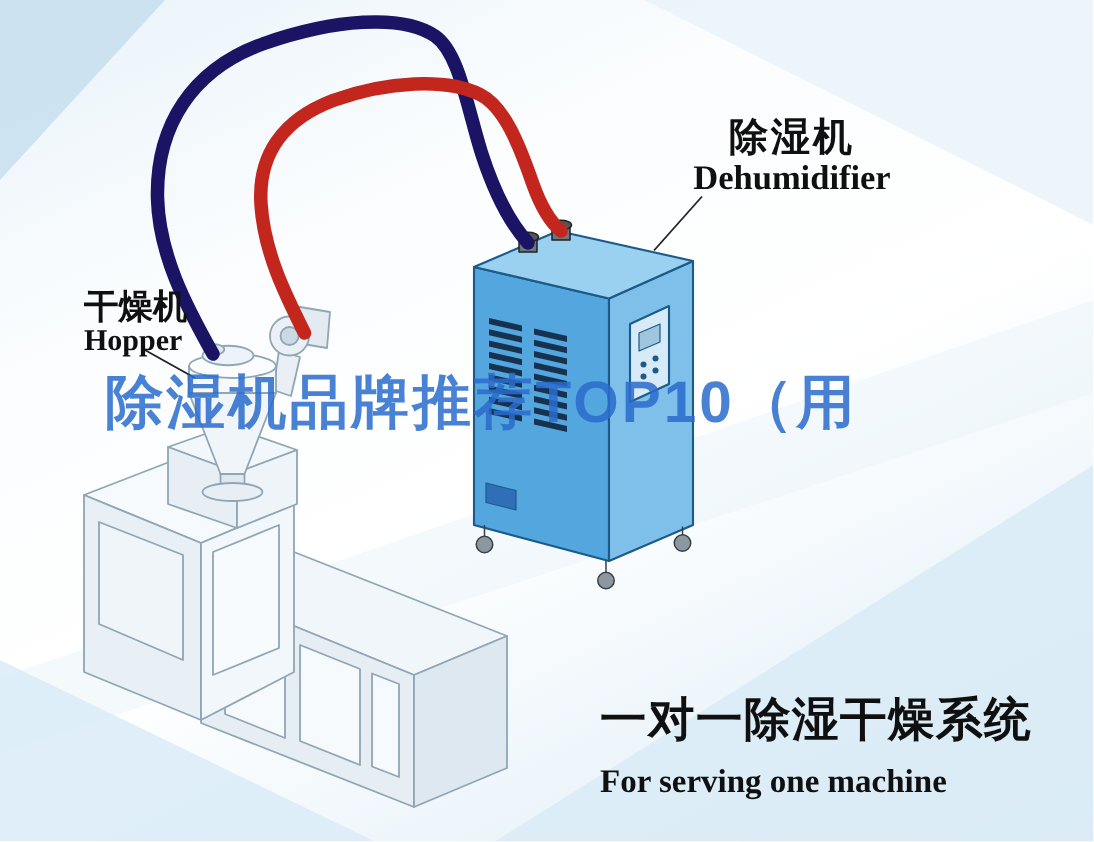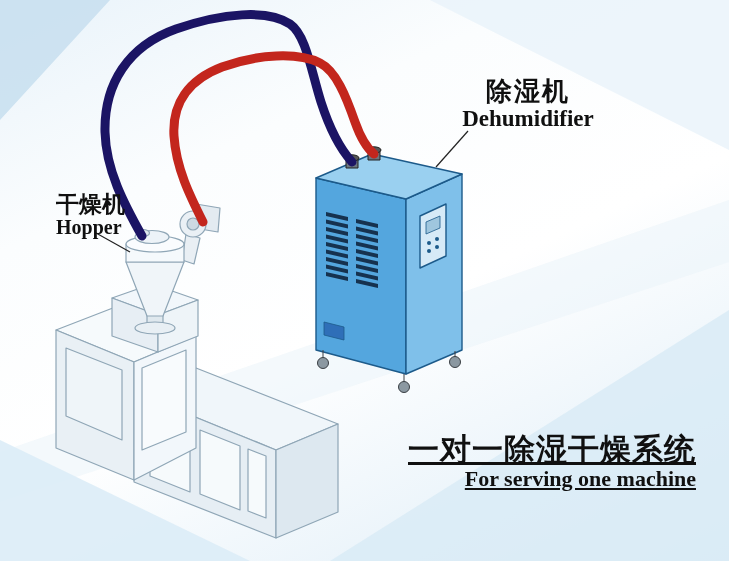--- a/index.html
+++ b/index.html
@@ -17,23 +17,23 @@
   .lbl .en { display:block; font-weight:bold; font-family:"Liberation Serif",serif; }
 
   .lbl-hopper { left:56px; top:192px; text-align:left; }
   .lbl-hopper .zh { font-size:23px; }
   .lbl-hopper .en { font-size:20px; margin-top:1px; }
 
   .lbl-dehu { left:452px; top:78px; width:152px; text-align:center; }
   .lbl-dehu .zh { font-size:26px; letter-spacing:2px; }
   .lbl-dehu .en { font-size:23px; margin-top:2px; }
 
-  .lbl-caption { left:400px; top:434px; width:296px; text-align:right;text-decoration:underline; }
+  .lbl-caption { left:400px; top:464px; width:296px; text-align:left; }
   .lbl-caption .zh { font-size:31px; letter-spacing:1px; }
-  .lbl-caption .en { font-size:22px; margin-top:0; }
+  .lbl-caption .en { font-size:22px; margin-top:12px; }
 
   .watermark {
     position:absolute; z-index:5; white-space:nowrap;
     font-weight:bold; font-family:"Liberation Sans",sans-serif;
     color:var(--watermark-blue,#2a6ccd); opacity:0.85; letter-spacing:2px;
   }
   .wm1 { left:70px;  top:241px; font-size:39px; }
   .wm2 { left:148px; top:293px; font-size:39px; }
 </style>
 </head>
@@ -157,14 +157,15 @@
   <div class="lbl lbl-dehu">
     <span class="zh">除湿机</span>
     <span class="en">Dehumidifier</span>
   </div>
 
   <div class="lbl lbl-caption">
     <span class="zh">一对一除湿干燥系统</span>
     <span class="en">For serving one machine</span>
   </div>
 
+  <div class="watermark wm1">除湿机品牌推荐TOP10（用</div>
 
 </div>
 
 </body></html>

